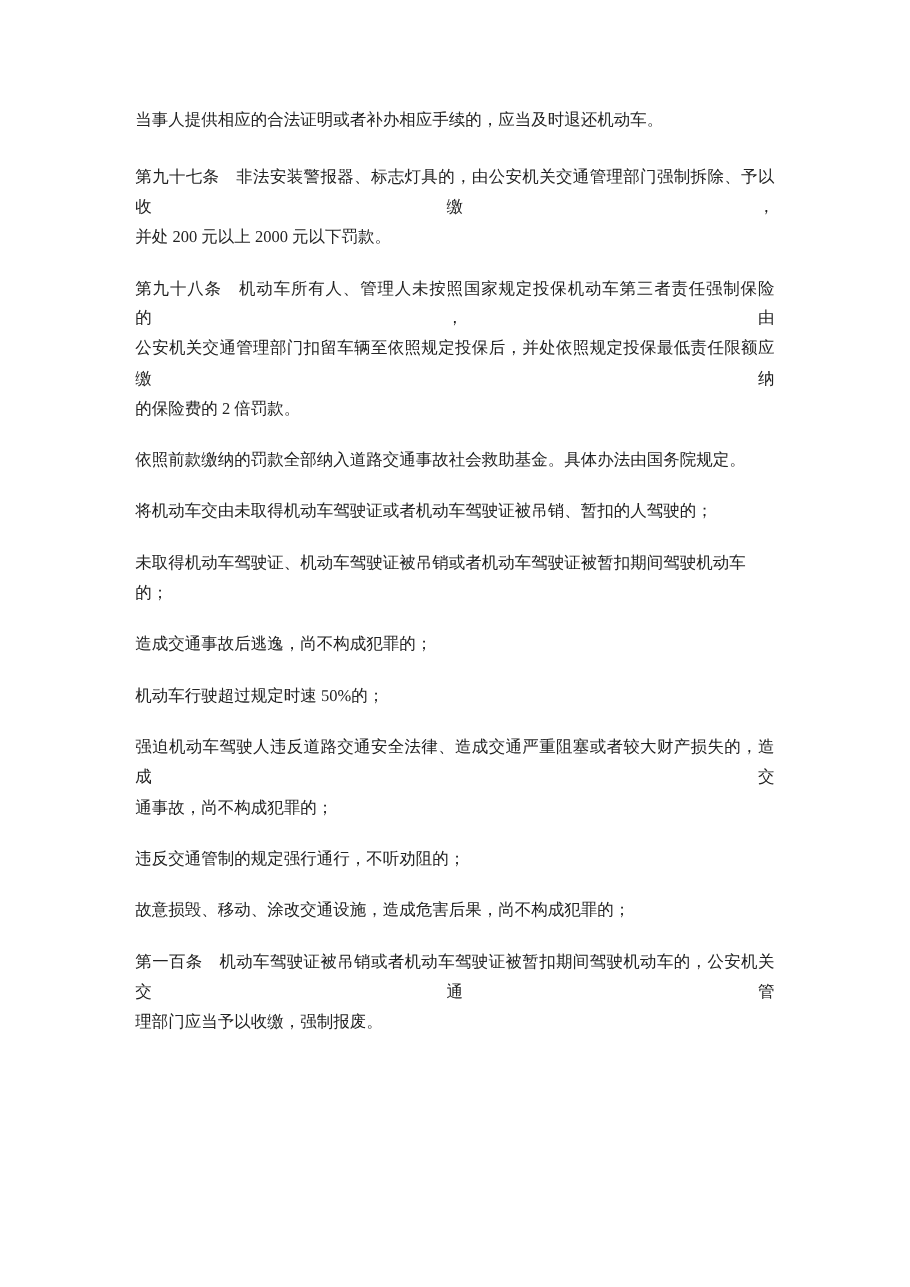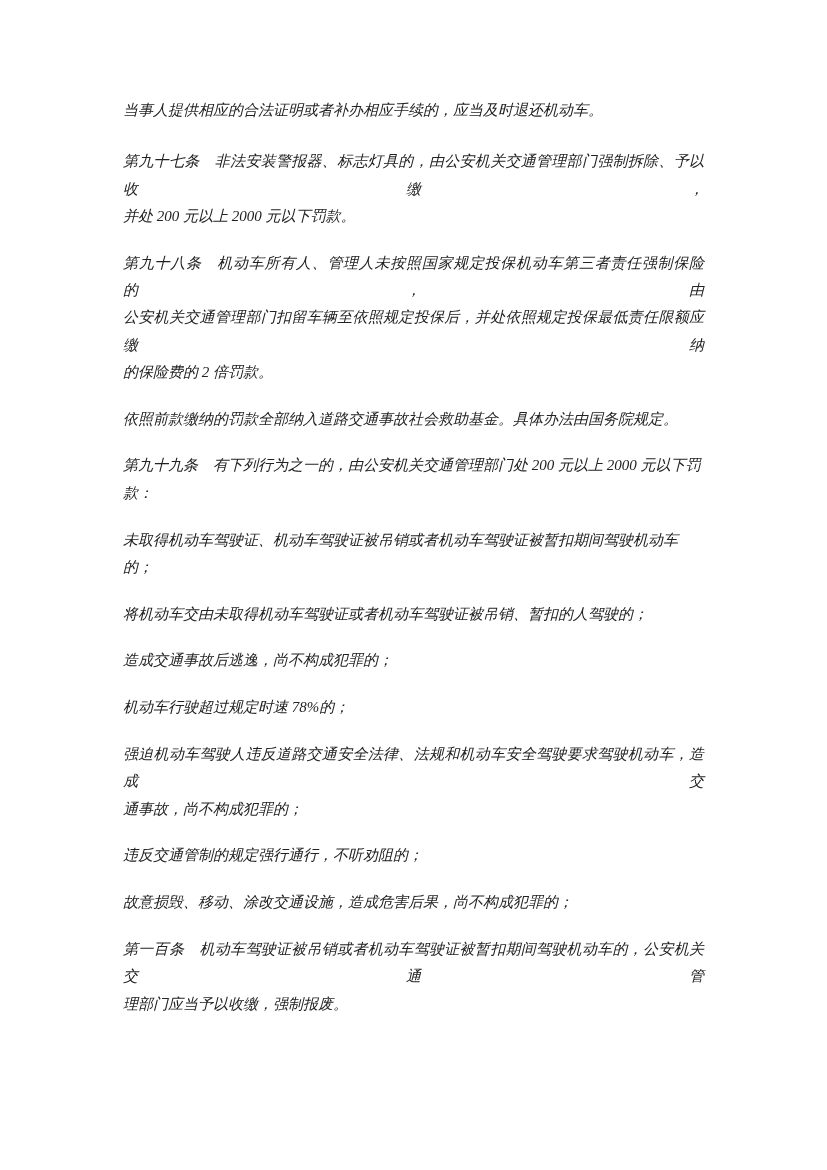--- a/index.html
+++ b/index.html
@@ -13,21 +13,20 @@
     overflow: hidden;
   }
   .doc-page {
     box-sizing: border-box;
     width: 827px;
     height: 1170px;
     padding: 97px 123px 0 123px;
     background: #ffffff;
     font-family: "Liberation Serif", "DejaVu Serif", serif;
     color: #222222;
-    font-style: italic;
   }
   .para {
     font-size: 15px;
     line-height: 27.3px;
     margin: 0 0 19.5px 0;
     text-align: left;
   }
   .line {
     display: block;
   }
@@ -55,36 +54,33 @@
       </div>
       <div class="para">
         <div class="line fill">第九十八条　机动车所有人、管理人未按照国家规定投保机动车第三者责任强制保险的，由</div>
         <div class="line fill">公安机关交通管理部门扣留车辆至依照规定投保后，并处依照规定投保最低责任限额应缴纳</div>
         <div class="line">的保险费的 2 倍罚款。</div>
       </div>
       <div class="para">
         <div class="line">依照前款缴纳的罚款全部纳入道路交通事故社会救助基金。具体办法由国务院规定。</div>
       </div>
       <div class="para">
-        <div class="line">第九十九条　有下列行为之一的，由公安机关交通管理部门处 200 元以上 2000 元以下罚款：</div>
+        <div class="line">将机动车交由未取得机动车驾驶证或者机动车驾驶证被吊销、暂扣的人驾驶的；</div>
       </div>
       <div class="para">
         <div class="line">未取得机动车驾驶证、机动车驾驶证被吊销或者机动车驾驶证被暂扣期间驾驶机动车的；</div>
       </div>
       <div class="para">
-        <div class="line">将机动车交由未取得机动车驾驶证或者机动车驾驶证被吊销、暂扣的人驾驶的；</div>
-      </div>
-      <div class="para">
         <div class="line">造成交通事故后逃逸，尚不构成犯罪的；</div>
       </div>
       <div class="para">
-        <div class="line">机动车行驶超过规定时速 78%的；</div>
+        <div class="line">机动车行驶超过规定时速 50%的；</div>
       </div>
       <div class="para">
-        <div class="line fill">强迫机动车驾驶人违反道路交通安全法律、法规和机动车安全驾驶要求驾驶机动车，造成交</div>
+        <div class="line fill">强迫机动车驾驶人违反道路交通安全法律、造成交通严重阻塞或者较大财产损失的，造成交</div>
         <div class="line">通事故，尚不构成犯罪的；</div>
       </div>
       <div class="para">
         <div class="line">违反交通管制的规定强行通行，不听劝阻的；</div>
       </div>
       <div class="para">
         <div class="line">故意损毁、移动、涂改交通设施，造成危害后果，尚不构成犯罪的；</div>
       </div>
       <div class="para">
         <div class="line fill">第一百条　机动车驾驶证被吊销或者机动车驾驶证被暂扣期间驾驶机动车的，公安机关交通管</div>

